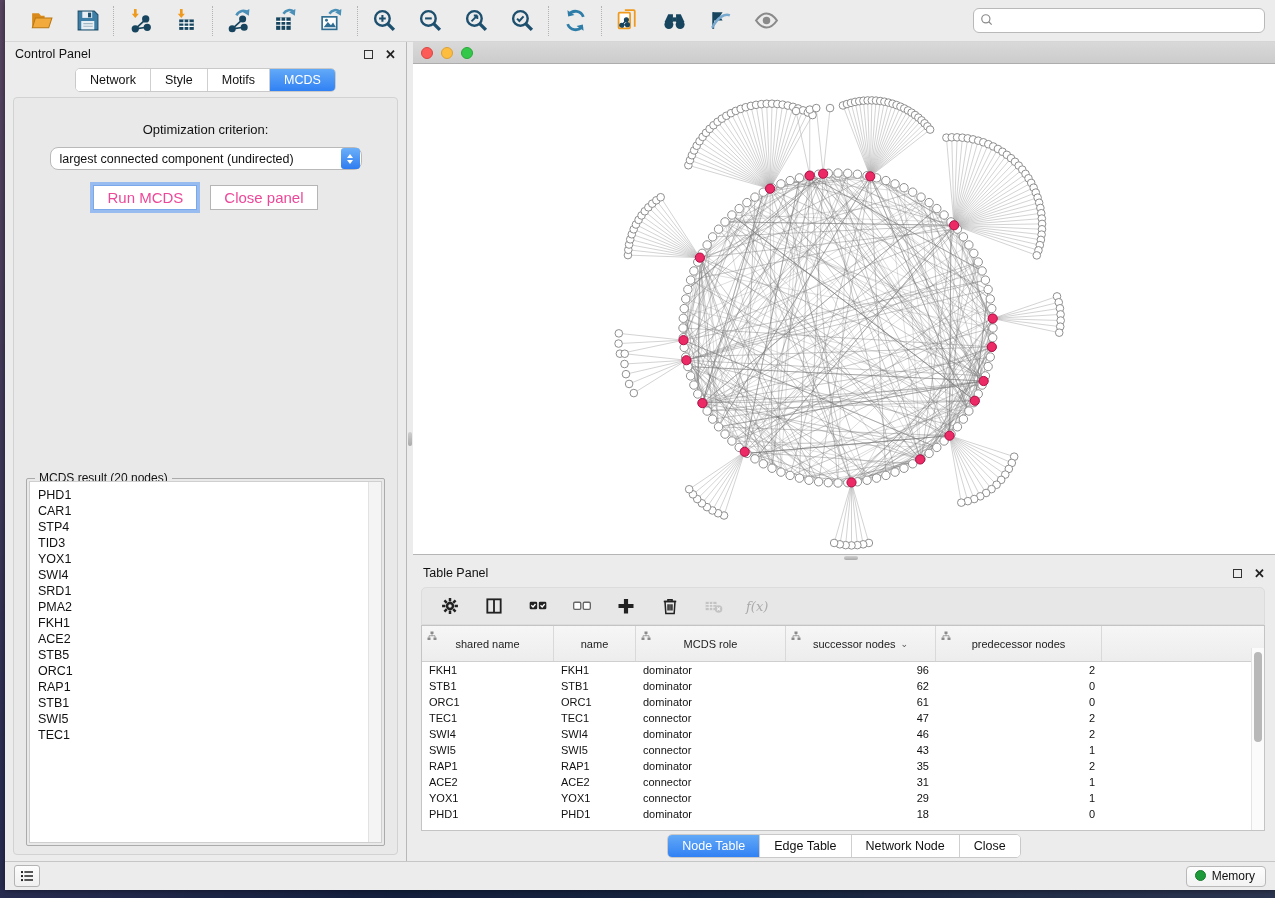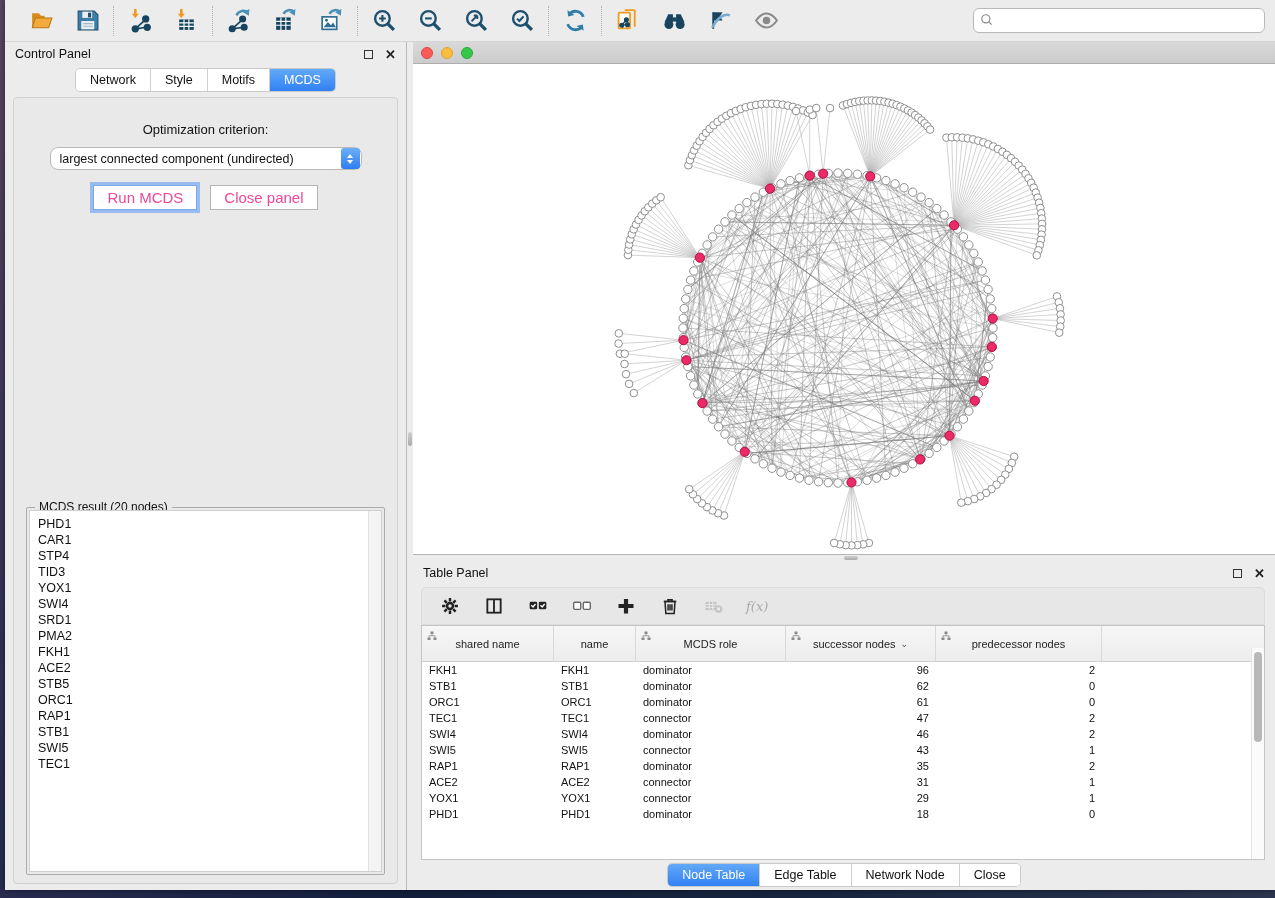--- a/index.html
+++ b/index.html
@@ -1297,13 +1297,31 @@
               <div class="seg active">Node Table</div>
               <div class="seg">Edge Table</div>
               <div class="seg">Network Node</div>
               <div class="seg">Close</div>
             </div>
         </div>
       </div>
     </div>
   </div>
 
+  <div class="status-bar">
+    <button class="list-btn">
+      <svg width="16" height="16" viewBox="0 0 24 24">
+        <g stroke="#222" stroke-width="2.4">
+            <path d="M8 6h13M8 12h13M8 18h13"></path>
+          </g>
+        <g fill="#222">
+            <rect x="3" y="4.6" width="3" height="3"></rect>
+            <rect x="3" y="10.6" width="3" height="3"></rect>
+            <rect x="3" y="16.6" width="3" height="3"></rect>
+          </g>
+      </svg>
+    </button>
+    <button class="memory-btn">
+      <span class="mem-dot"></span>
+      <span>Memory</span>
+    </button>
+  </div>
 </div>
 
 </body></html>

